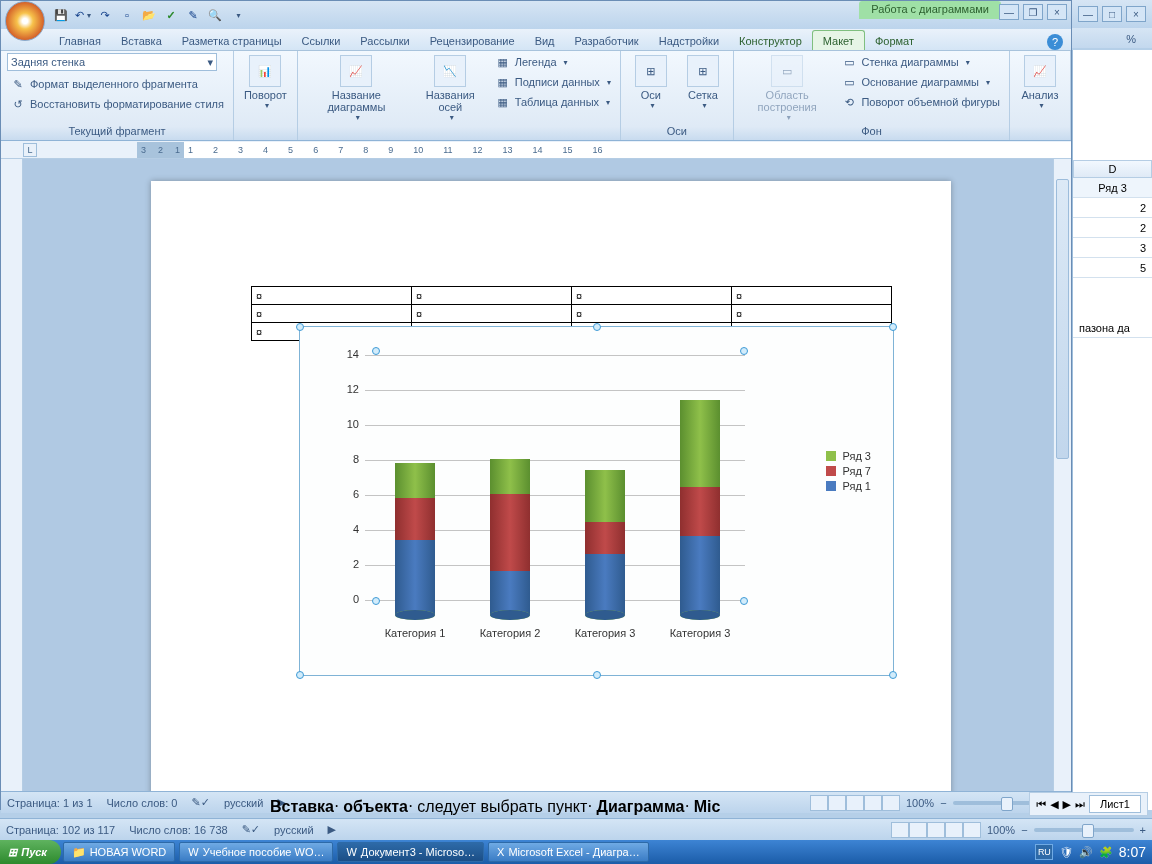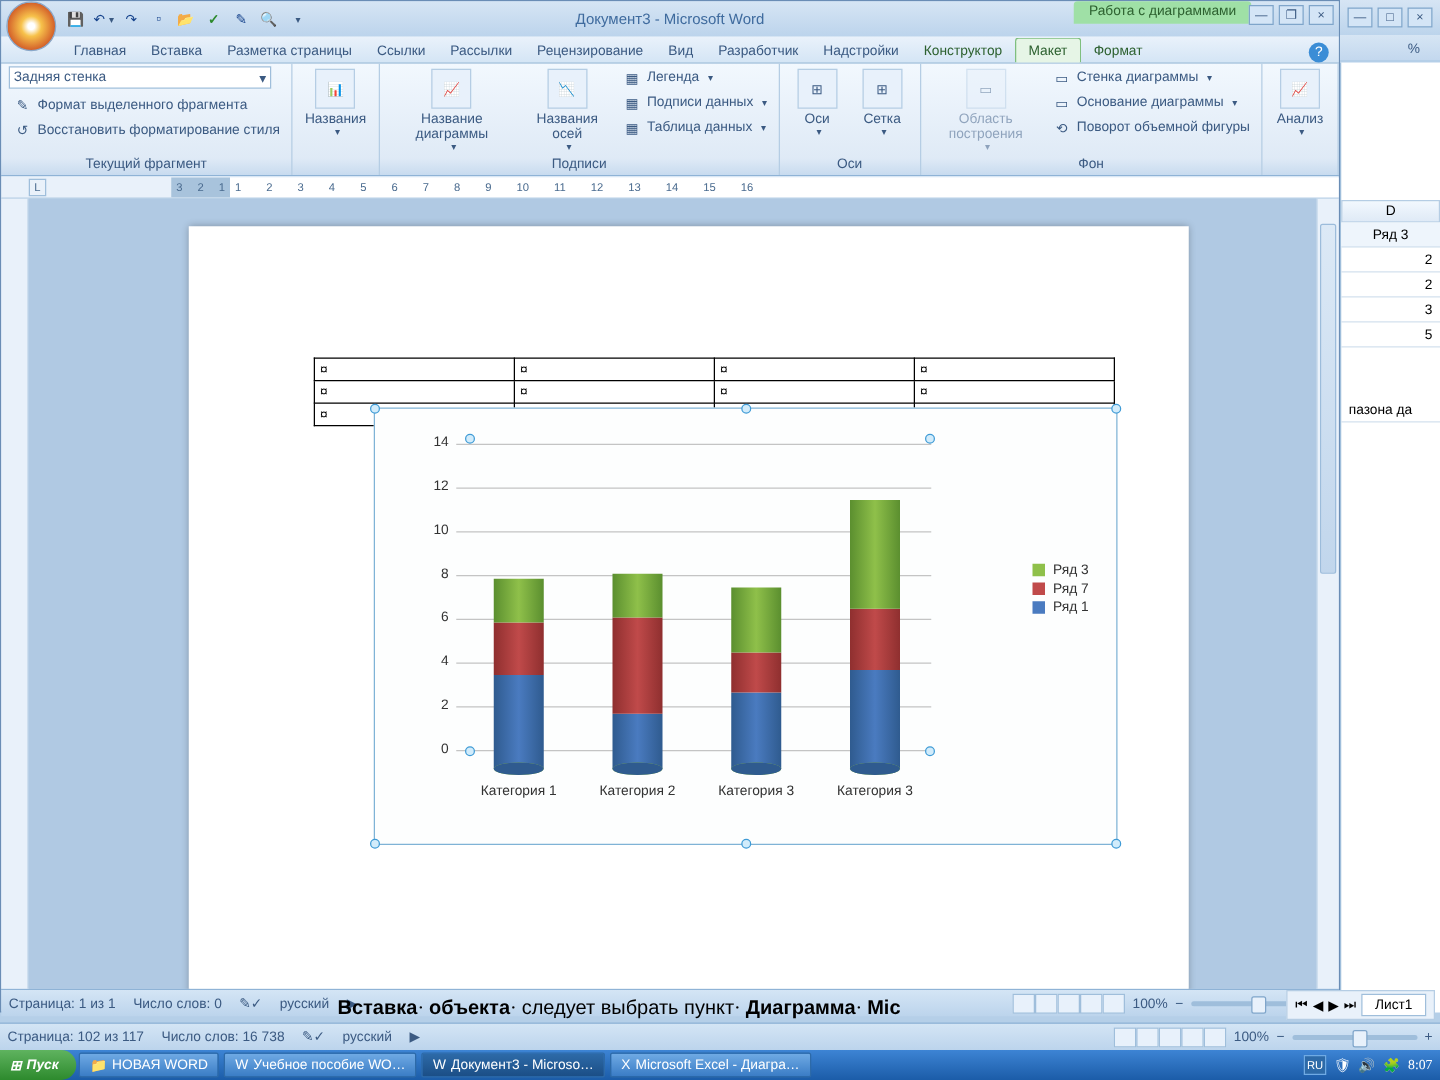--- a/index.html
+++ b/index.html
@@ -87,21 +87,21 @@
 .excel-peek .cell{border-bottom:1px solid #d3e1ee; height:20px; text-align:right; padding:0 6px; line-height:20px;}
 .doc-text-line{ position:absolute; left:270px; bottom:48px; font-family:"Times New Roman",serif; font-size:16px; color:#000;}
 .doc-text-line b{font-weight:bold;}
 
 
 .taskbar{ position:absolute; bottom:0; left:0; right:0; height:24px; background:linear-gradient(#3d84d4,#1b5ca8); display:flex; align-items:center; color:#fff; font-size:11px;}
 .start-btn{ background:linear-gradient(#5fb35f,#2d8a2d); height:24px; padding:0 14px 0 8px; display:flex; align-items:center; gap:4px; font-weight:bold; font-style:italic; border-radius:0 12px 12px 0;}
 .task-btn{ height:20px; margin:0 2px; padding:0 8px; background:linear-gradient(#6faae4,#3a7cc5); border:1px solid #2d6aa8; display:flex; align-items:center; gap:4px; border-radius:2px; max-width:170px; overflow:hidden; white-space:nowrap;}
 .task-btn.active{ background:linear-gradient(#2d6aa8,#1b4e86);}
 .tray{margin-left:auto; display:flex; align-items:center; gap:6px; padding-right:6px;}
-.tray .time{font-size:11px;font-family:Liberation Serif, serif;}
+.tray .time{font-size:14px;}
 .lang{ width:18px; height:16px; background:#2d6aa8; border:1px solid #6faae4; display:flex; align-items:center; justify-content:center; font-size:9px;}
 
 .drop::after{content:"▾"; font-size:8px; margin-left:3px; color:#3b5a82;}
 </style>
 </head>
 <body>
 
 <div class="outer-title">
   <span>…M.</span>
   <div class="wincontrols" style="position:static;">
@@ -143,21 +143,20 @@
       <span>💾</span>
       <span class="drop">↶</span>
       <span>↷</span>
       <span>▫</span>
       <span>📂</span>
       <span style="color:#2d8a2d;font-weight:bold;">✓</span>
       <span>✎</span>
       <span>🔍</span>
       <span class="drop"></span>
     </div>
-    <div class="title">Документ3 - Microsoft Word</div>
     <div class="context-tab">Работа с диаграммами</div>
     <div class="wincontrols">
       <div>—</div>
       <div>❐</div>
       <div>×</div>
     </div>
   </div>
 
   <div class="ribbon-tabs">
     <div class="tab">Главная</div>
@@ -190,21 +189,21 @@
             <span class="icn">↺</span>
             <span>Восстановить форматирование стиля</span>
           </div>
       </div>
       <div class="group-label">Текущий фрагмент</div>
     </div>
     <div class="group">
       <div class="group-body">
         <div class="lgbtn drop">
             <div class="icn">📊</div>
-            <span>Названия</span>
+            <span>Поворот</span>
           </div>
       </div>
       <div class="group-label">&nbsp;</div>
     </div>
     <div class="group">
       <div class="group-body">
         <div class="lgbtn drop">
             <div class="icn">📈</div>
             <span>Название диаграммы</span>
           </div>
@@ -220,21 +219,20 @@
           <div class="smbtn drop">
               <span class="icn">▦</span>
               <span>Подписи данных</span>
             </div>
           <div class="smbtn drop">
               <span class="icn">▦</span>
               <span>Таблица данных</span>
             </div>
         </div>
       </div>
-      <div class="group-label">Подписи</div>
     </div>
     <div class="group">
       <div class="group-body">
         <div class="lgbtn drop">
             <div class="icn">⊞</div>
             <span>Оси</span>
           </div>
         <div class="lgbtn drop">
             <div class="icn">⊞</div>
             <span>Сетка</span>

